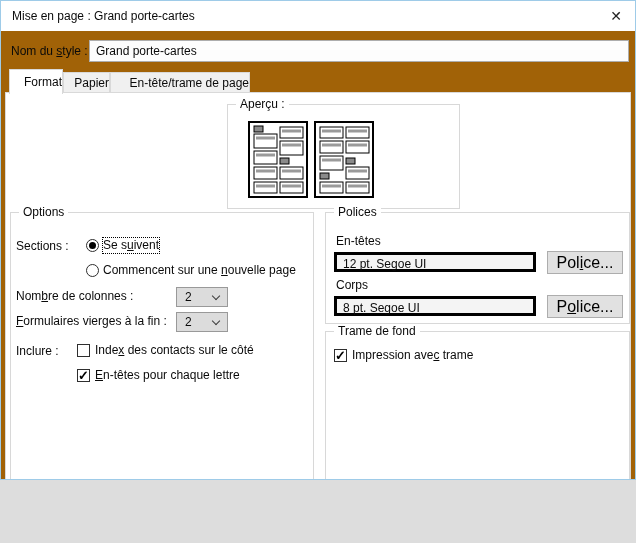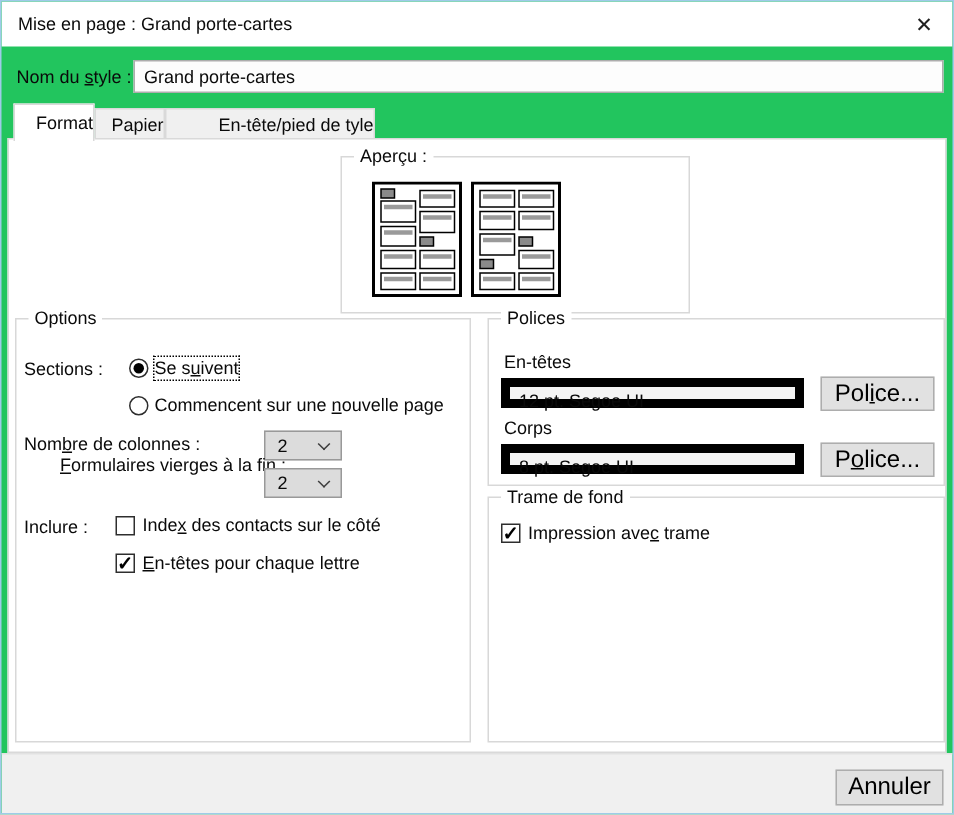--- a/index.html
+++ b/index.html
@@ -1,19 +1,19 @@
 <!DOCTYPE html>
 <html><head>
 <meta charset="utf-8">
 <style>
   * { box-sizing: border-box; margin: 0; padding: 0; }
   html, body { background: #ddd; }
   body { font-family: "Liberation Sans", sans-serif; font-size: 12px; color: #0a0a0a; }
 
-  .dialog { position: relative; width: 636px; height: 543px; background: #22c55e;
+  .dialog { position: relative; width: 636px; height: 480px; background: #a16207;
             border: 1px solid #9ecbe8; overflow: hidden; }
 
   
   .titlebar { position: absolute; left: 0; top: 0; width: 634px; height: 30px; background: #ffffff; }
   .titlebar .title { position: absolute; left: 11px; top: 0; line-height: 30px; font-size: 12px; }
   .close-btn { position: absolute; right: 2px; top: 0; width: 34px; height: 30px;
                text-align: center; line-height: 30px; font-size: 14px; color: #222; cursor: default; }
 
   
   .name-label { position: absolute; left: 10px; top: 43px; line-height: 14px; }
@@ -52,21 +52,21 @@
 
   .focus-rect { outline: 1px dotted #000; }
 
   
   .combo { position: absolute; width: 52px; height: 20px; background: #dcdcdc; border: 1px solid #999; }
   .combo .combo-value { position: absolute; left: 8px; top: 0; line-height: 18px; }
   .chevron { position: absolute; right: 8px; top: 5px; width: 6px; height: 6px;
              border-right: 1px solid #3c3c3c; border-bottom: 1px solid #3c3c3c; transform: rotate(45deg); }
 
   
-  .ro-field { position: absolute; height: 20px; background: #f4f4f4; border: 6px solid #000000;
+  .ro-field { position: absolute; height: 20px; background: #f4f4f4; border: 3px solid #000000;
               line-height: 18px; padding-left: 6px; }
 
   
   .btn { position: absolute; background: #e1e1e1; border: 1px solid #adadad; font-size: 16px;
          font-family: "Liberation Sans", sans-serif; text-align: center; }
   .btn.default { border: 2px solid #0078d7; }
 
   
   .footer { position: absolute; left: 0; right: 0; top: 501px; bottom: 0; background: #f0f0f0;
             border-top: 1px solid #e2e2e2; }
@@ -82,21 +82,21 @@
   <div class="titlebar">
     <span class="title">Mise en page : Grand porte-cartes</span>
     <span class="close-btn">✕</span>
   </div>
 
   <span class="name-label lbl"><span>Nom du </span><u>s</u><span>tyle :</span></span>
   <div class="name-field">Grand porte-cartes</div>
 
   <div class="tab active">Format</div>
   <div class="tab t1">Papier</div>
-  <div class="tab t2">En-tête/pied de tyle</div>
+  <div class="tab t2">En-tête/trame de page</div>
 
   <div class="tabpage">
 
     <div class="group" style="left:221px; top:11px; width:233px; height:105px;">
       <span class="group-label">Aperçu :</span>
       <svg class="preview-svg" width="126" height="78" viewBox="0 0 126 78">
 
         <rect x="1" y="1" width="58" height="75" fill="#fff" stroke="#000" stroke-width="2"></rect>
         <rect x="67" y="1" width="58" height="75" fill="#fff" stroke="#000" stroke-width="2"></rect>
 
@@ -168,21 +168,21 @@
 
     <span class="radio" style="left:80px; top:171px;"></span>
     <span class="lbl" style="left:97px; top:170px;"><span>Commencent sur une </span><u>n</u><span>ouvelle page</span></span>
 
     <span class="lbl" style="left:10px; top:196px;"><span>Nom</span><u>b</u><span>re de colonnes :</span></span>
     <div class="combo" style="left:170px; top:194px;">
       <span class="combo-value">2</span>
       <span class="chevron"></span>
     </div>
 
-    <span class="lbl" style="left:10px; top:210px;margin-left:24px;"><span></span><u>F</u><span>ormulaires vierges à la fin :</span></span>
+    <span class="lbl" style="left:10px; top:221px;"><span></span><u>F</u><span>ormulaires vierges à la fin :</span></span>
     <div class="combo" style="left:170px; top:219px;">
       <span class="combo-value">2</span>
       <span class="chevron"></span>
     </div>
 
     <span class="lbl" style="left:10px; top:251px;">Inclure :</span>
     <span class="checkbox" style="left:71px; top:251px;"></span>
     <span class="lbl" style="left:89px; top:250px;"><span>Inde</span><u>x</u><span> des contacts sur le côté</span></span>
 
     <span class="checkbox checked" style="left:71px; top:276px;"></span>

